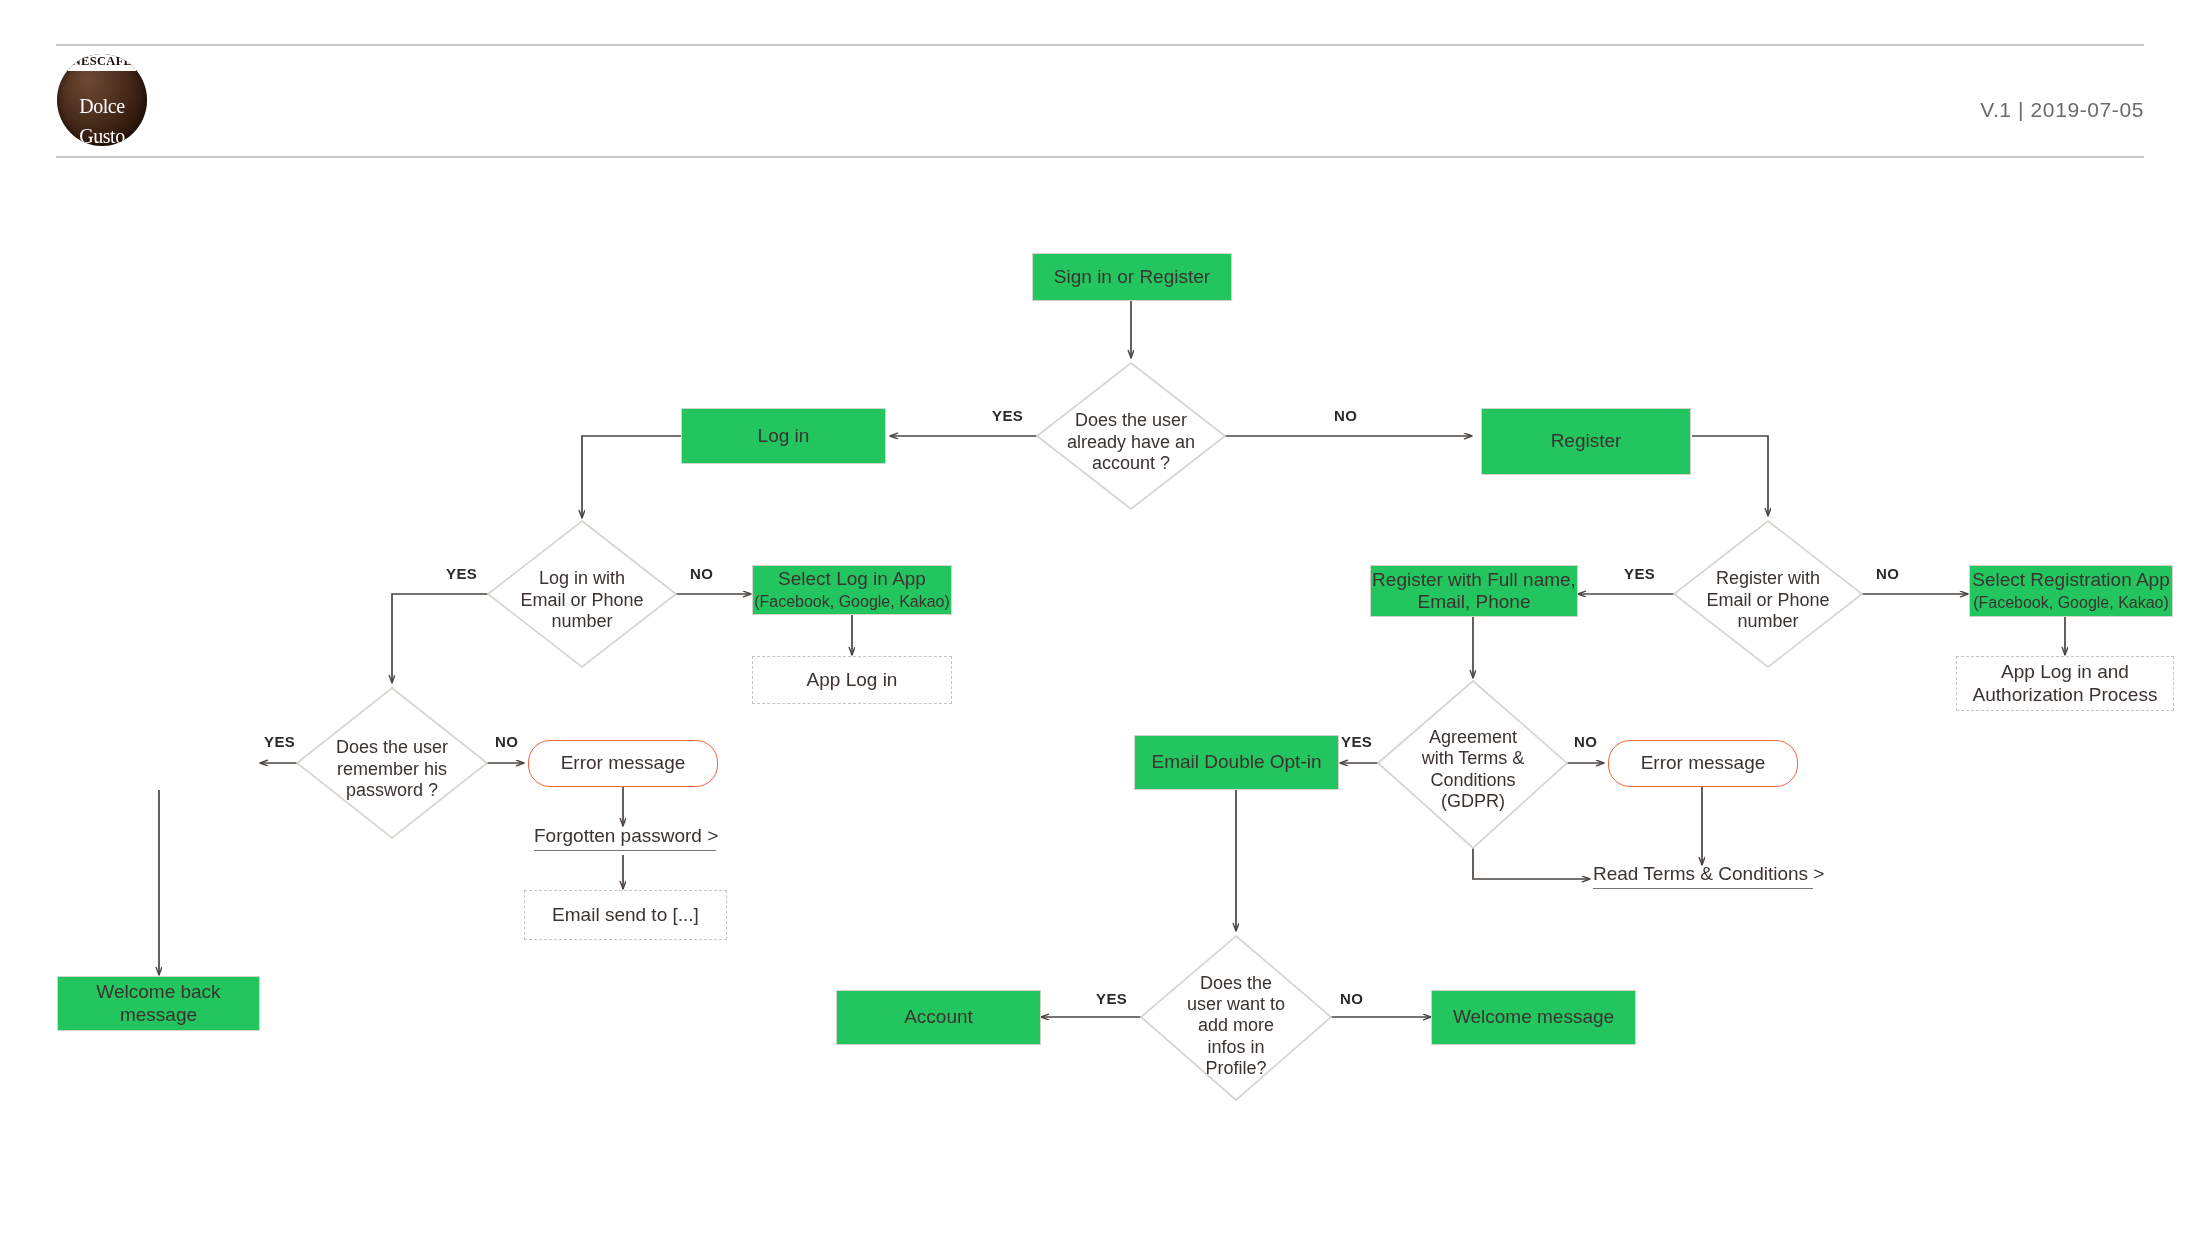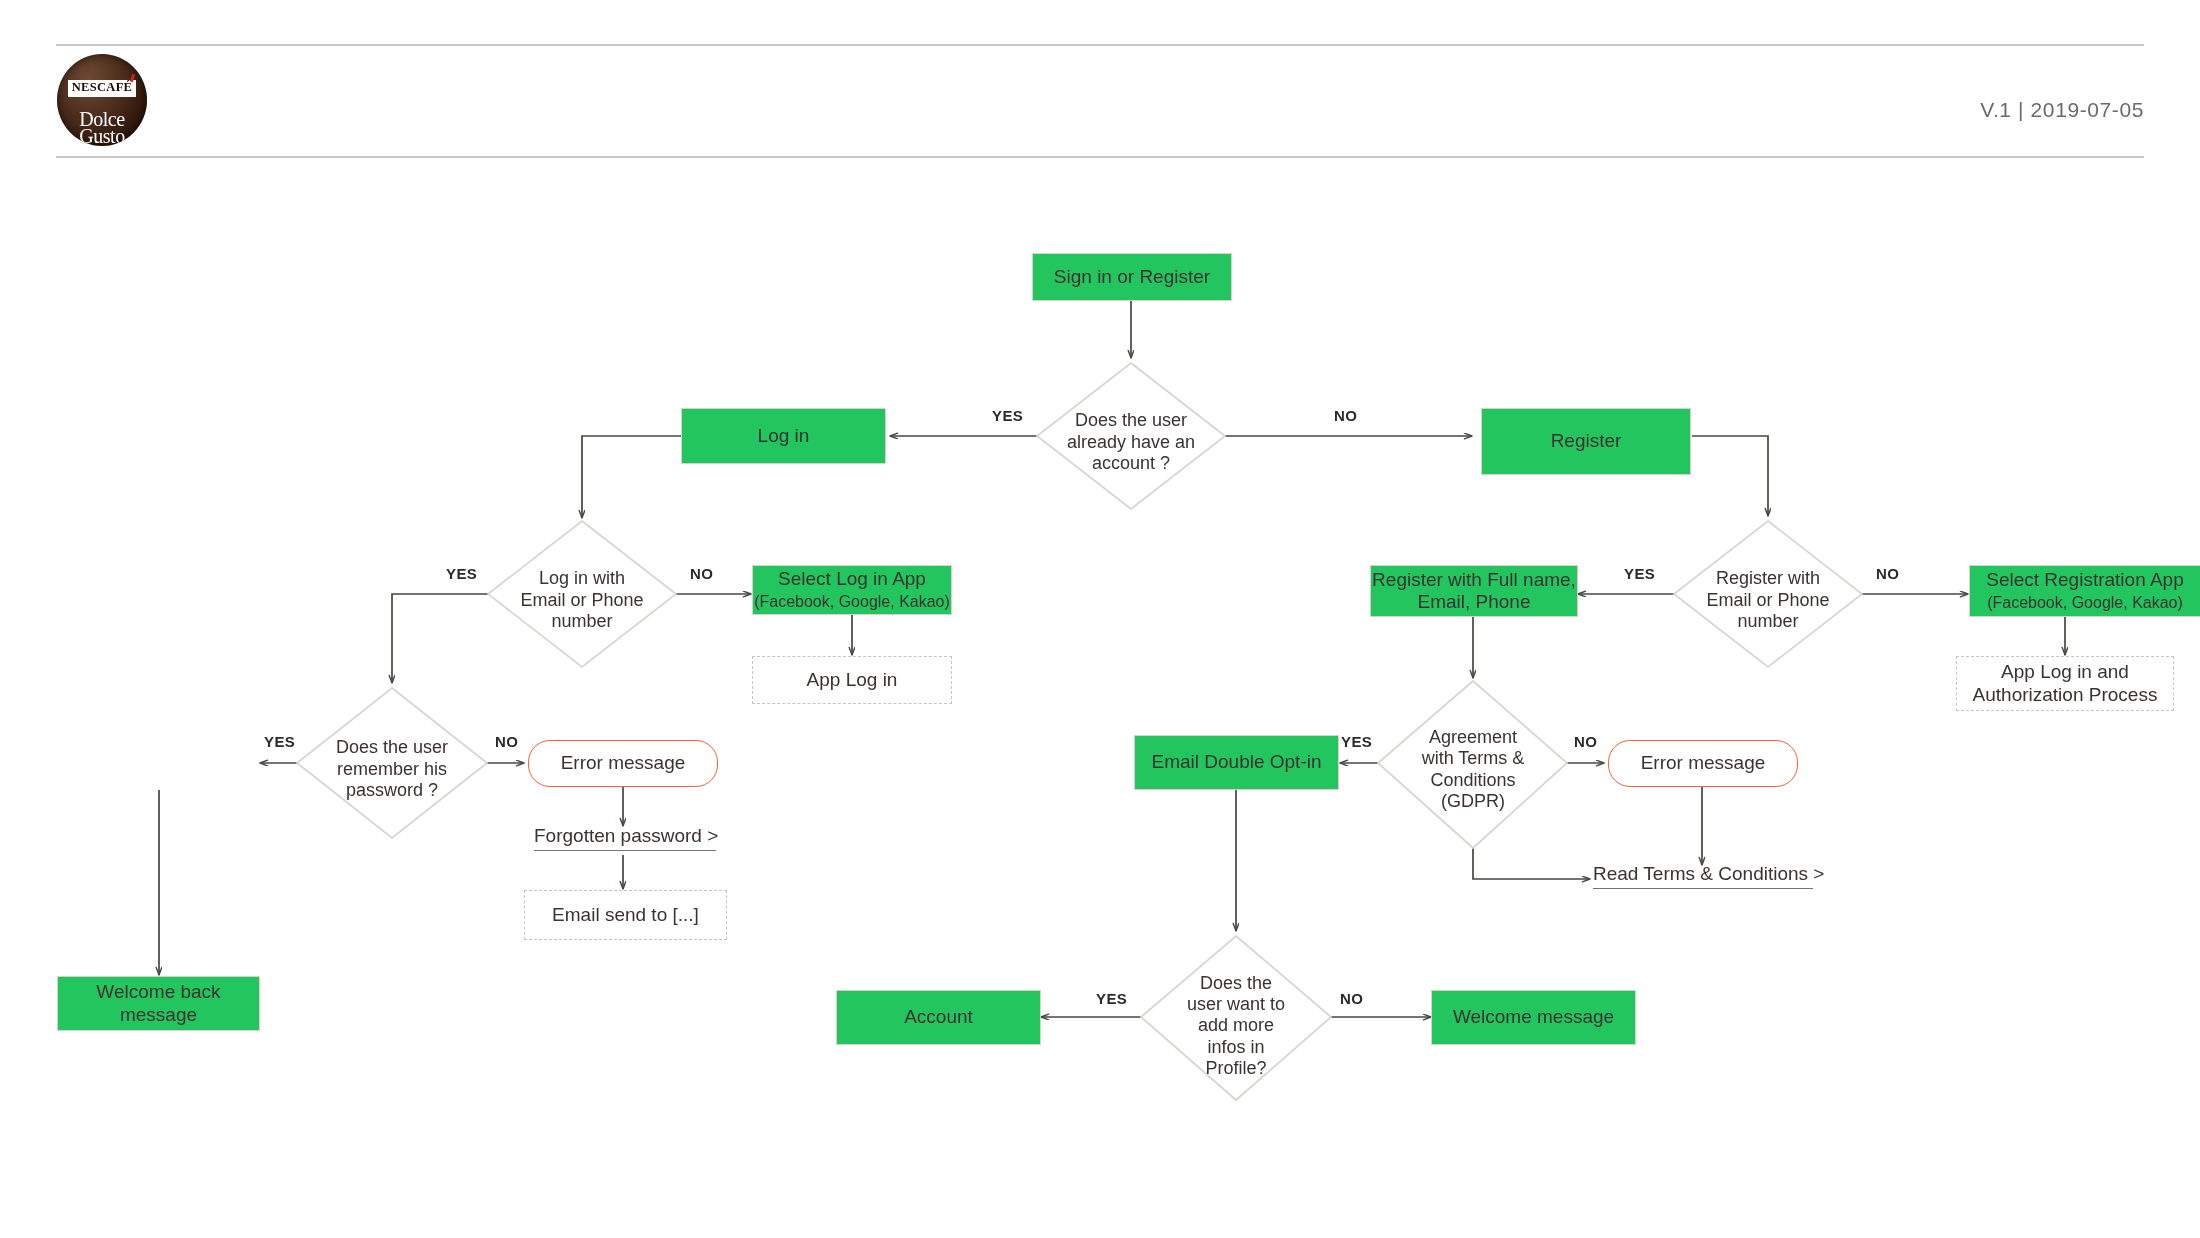--- a/index.html
+++ b/index.html
@@ -40,21 +40,21 @@
     top: 54px;
     width: 90px;
     height: 92px;
     border-radius: 50%;
     background: radial-gradient(ellipse at 35% 28%, #6e4a33 0%, #4b2d1c 42%, #2a1409 78%, #1a0c05 100%);
     box-shadow: inset 0 0 8px rgba(0,0,0,.6);
     overflow: hidden;
     display: flex;
     flex-direction: column;
     align-items: center;
-    justify-content: flex-end;
+    justify-content: space-between;
     line-height: 1;
   }
   #logo .nescafe-bar {
     background: #ffffff;
     color: #1a0c05;
     font-family: "Liberation Serif", serif;
     font-weight: bold;
     font-size: 12.5px;
     letter-spacing: .3px;
     padding: 1px 4px 1.5px 4px;
@@ -304,21 +304,21 @@
   </div>
 
   <div class="node process" style="left:57px; top:976px; width:203px; height:55px;">
     <span>Welcome back message</span>
   </div>
 
   <div class="node process" style="left:1370px; top:565px; width:208px; height:52px;">
     <span>Register with Full name, Email, Phone</span>
   </div>
 
-  <div class="node process" style="left:1969px; top:565px; width:232px; height:52px;">
+  <div class="node process" style="left:1969px; top:565px; width:204px; height:52px;">
     <span>Select Registration App</span>
     <span class="sub">(Facebook, Google, Kakao)</span>
   </div>
 
   <div class="node dashed" style="left:1956px; top:656px; width:218px; height:55px;">
     <span>App Log in and Authorization Process</span>
   </div>
 
   <div class="node process" style="left:1134px; top:735px; width:205px; height:55px;">
     <span>Email Double Opt-in</span>

